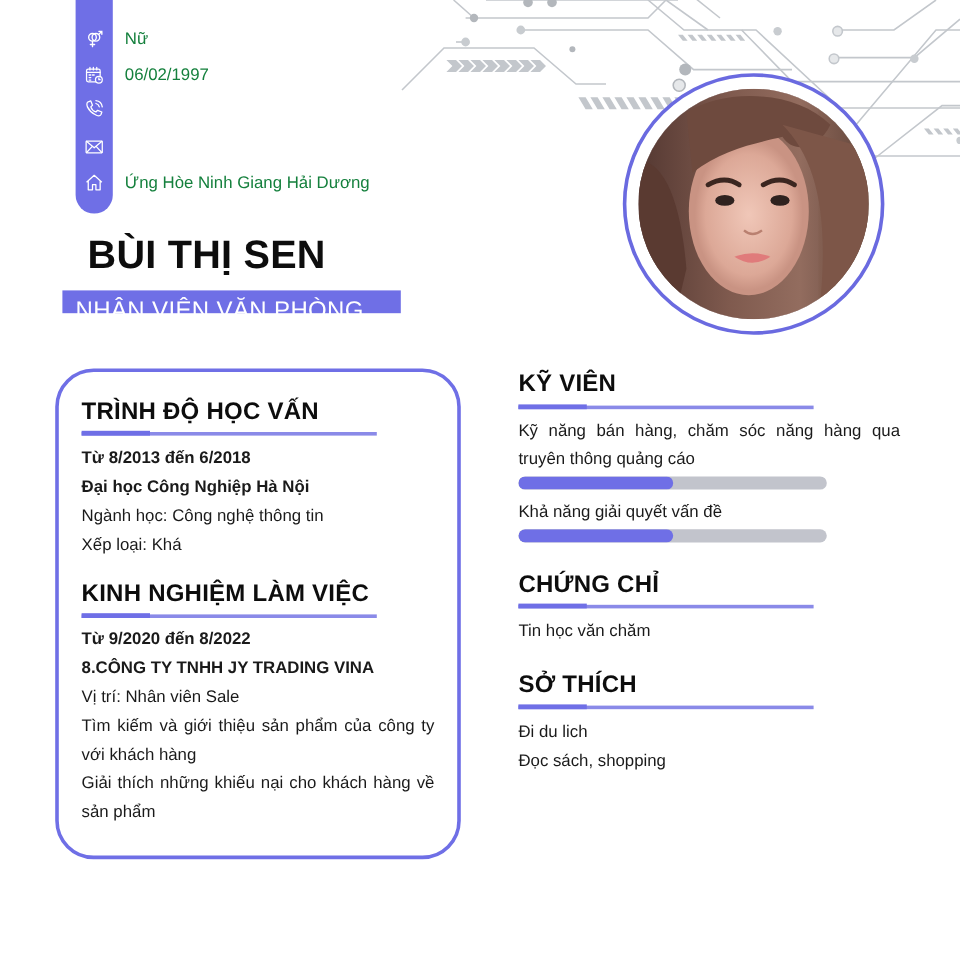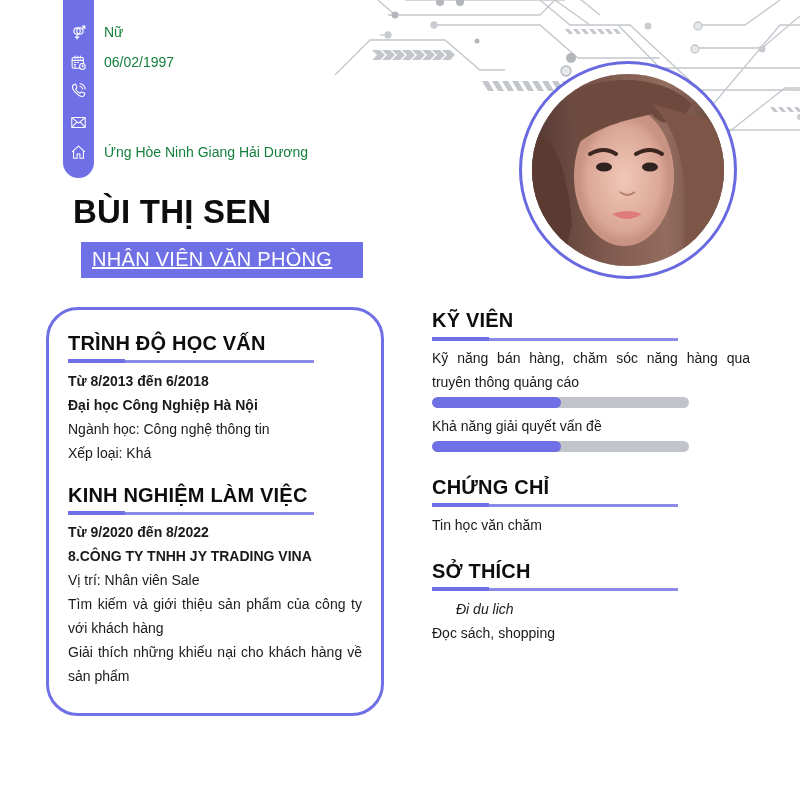--- a/index.html
+++ b/index.html
@@ -14,21 +14,21 @@
     }
     .contact-icon { position: absolute; left: 70px; width: 17px; height: 17px; }
     .contact-icon svg { width: 17px; height: 17px; display: block; }
     .contact-text { position: absolute; left: 104px; font-size: 14px; color: #15803d; line-height: 17px; }
 
     .name {
       position: absolute; left: 73px; top: 193px; font-size: 33px; font-weight: 700;
       color: #0d0d0d; letter-spacing: 0.2px;
     }
     .title-banner {
-      position: absolute; left: 81px; top: 242px; width: 282px; height: 36px;
+      position: absolute; left: 52px; top: 242px; width: 282px; height: 19px;
       background: #6f6fe6; color: #fff; font-size: 20px; line-height: 34px; padding-left: 11px;
       letter-spacing: 0.3px;
       text-decoration: underline;
     }
 
     .photo-ring {
       position: absolute; left: 519px; top: 61px; width: 218px; height: 218px;
       border: 3px solid #6a6ae0; border-radius: 50%; background: #fff;
     }
     .photo {
@@ -212,14 +212,14 @@
 <div class="section-title" style="left:432px; top:476px;">CHỨNG CHỈ</div>
 <div class="underline" style="left:432px; top:504px; width:246px;">
     <div class="thick" style="width:57px;"></div>
   </div>
 <div class="line" style="left:432px; top:513px;">Tin học văn chăm</div>
 
 <div class="section-title" style="left:432px; top:560px;">SỞ THÍCH</div>
 <div class="underline" style="left:432px; top:588px; width:246px;">
     <div class="thick" style="width:57px;"></div>
   </div>
-<div class="line" style="left:456px; top:597px;font-style:italic;">Đi du lich</div>
+<div class="line" style="left:432px; top:597px;">Đi du lich</div>
 <div class="line" style="left:432px; top:621px;">Đọc sách, shopping</div>
 
 </body></html>

